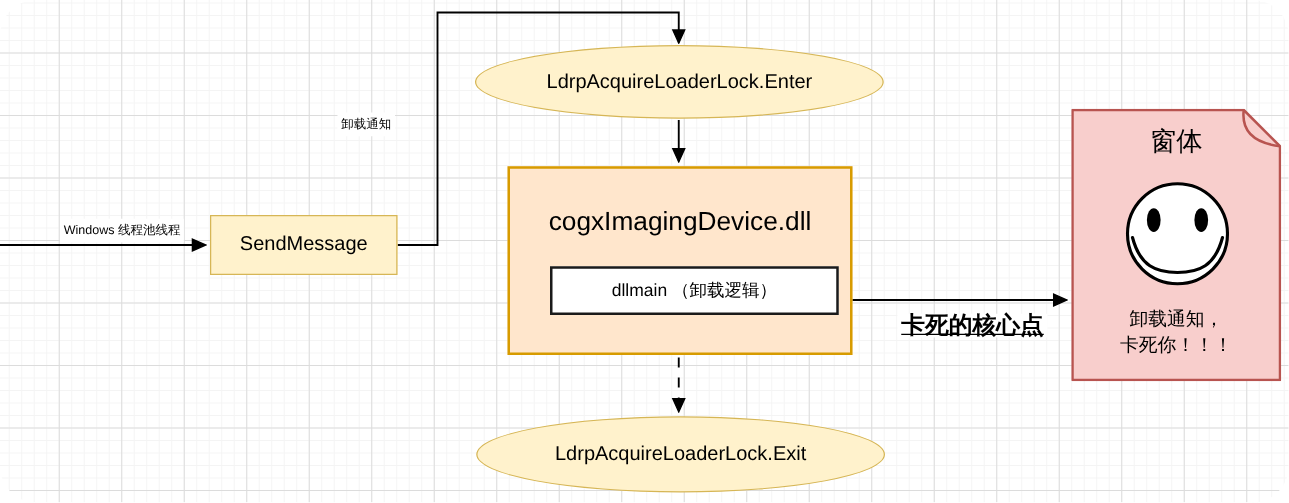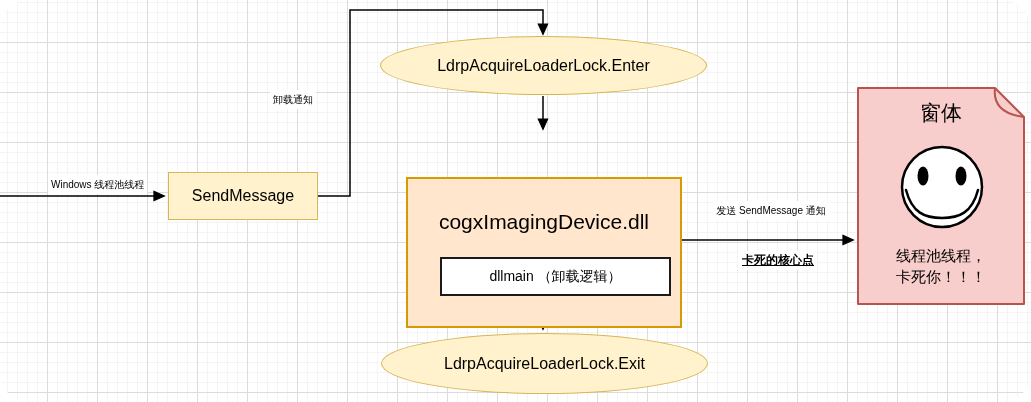--- a/index.html
+++ b/index.html
@@ -55,21 +55,21 @@
     background:#fff; border:2px solid var(--inner-box-stroke, #1a1a1a);
     display:flex; align-items:center; justify-content:center;
     font-size:14px;
   }
   .edge-label {
     position:absolute; white-space:nowrap;
     background: var(--canvas-bg, #fff);
     padding: 0 3px; font-size: 10px; line-height: 19px;
   }
   .edge-label.centered { transform: translateX(-50%); }
-  .edge-label.emphasis { font-size:12px; font-weight:bold; text-decoration:underline; }
+  .edge-label.emphasis { font-size:19px; font-weight:bold; text-decoration:underline; }
 
   .note-wrap { position:absolute; left:857px; top:87px; width:168px; height:218px; }
   .note-svg { position:absolute; left:0; top:0; }
   .note-shape { fill: var(--pink-fill, #F8CECC); stroke: var(--pink-stroke, #B85450); stroke-width:2; stroke-linejoin:round; }
   .note-fold { fill:none; stroke: var(--pink-stroke, #B85450); stroke-width:2; stroke-linejoin:round; }
   .smiley-face { fill:#fff; stroke:#000; stroke-width:2.5; }
   .smiley-eye { fill:#000; }
   .smiley-mouth { fill:none; stroke:#000; stroke-width:2.5; stroke-linecap:round; }
   .note-title {
     position:absolute; left:0; top:12px; width:100%;
@@ -99,21 +99,21 @@
   </svg>
 
   <div class="node ellipse" style="left:380px; top:36px; width:327px; height:59px;">
     <span>LdrpAcquireLoaderLock.Enter</span>
   </div>
 
   <div class="node rect-yellow" style="left:168px; top:172px; width:150px; height:48px;">
     <span>SendMessage</span>
   </div>
 
-  <div class="node rect-orange" style="left:406px; top:133px; width:276px; height:151px;margin-top:44px;">
+  <div class="node rect-orange" style="left:406px; top:133px; width:276px; height:151px;">
     <div class="dll-title">cogxImagingDevice.dll</div>
     <div class="inner-box">
       <span>dllmain （卸载逻辑）</span>
     </div>
   </div>
 
   <div class="node ellipse" style="left:381px; top:333px; width:327px; height:61px;text-align:right;">
     <span>LdrpAcquireLoaderLock.Exit</span>
   </div>
 
@@ -123,26 +123,25 @@
       <path class="note-fold" d="M138,1 Q135,26 167,30"></path>
       <g>
         <circle class="smiley-face" cx="85" cy="100" r="40"></circle>
         <ellipse class="smiley-eye" cx="66" cy="89" rx="5.5" ry="9.5"></ellipse>
         <ellipse class="smiley-eye" cx="104" cy="89" rx="5.5" ry="9.5"></ellipse>
         <path class="smiley-mouth" d="M49,103 C55,126 68,131 85,131 C102,131 115,126 121,103"></path>
       </g>
     </svg>
     <div class="note-title">窗体</div>
     <div class="note-message">
-      <div>线程池线程，</div>
+      <div>卸载通知，</div>
       <div>卡死你！！！</div>
     </div>
   </div>
 
   <div class="edge-label" style="left:6px; top:175px;margin-left:42px;">Windows 线程池线程</div>
 
   <div class="edge-label" style="left:270px; top:90px;">卸载通知</div>
 
-  <div class="edge-label centered" style="left:771px; top:201px;">发送 SendMessage 通知</div>
 
   <div class="edge-label centered emphasis" style="left:778px; top:251px;">卡死的核心点</div>
 
 </div>
 
 </body></html>

